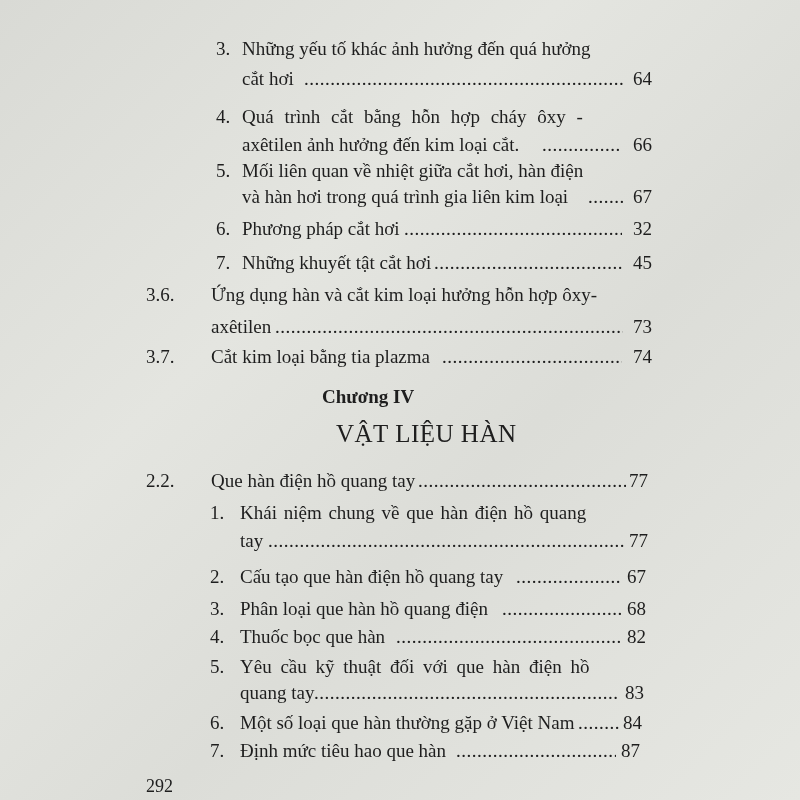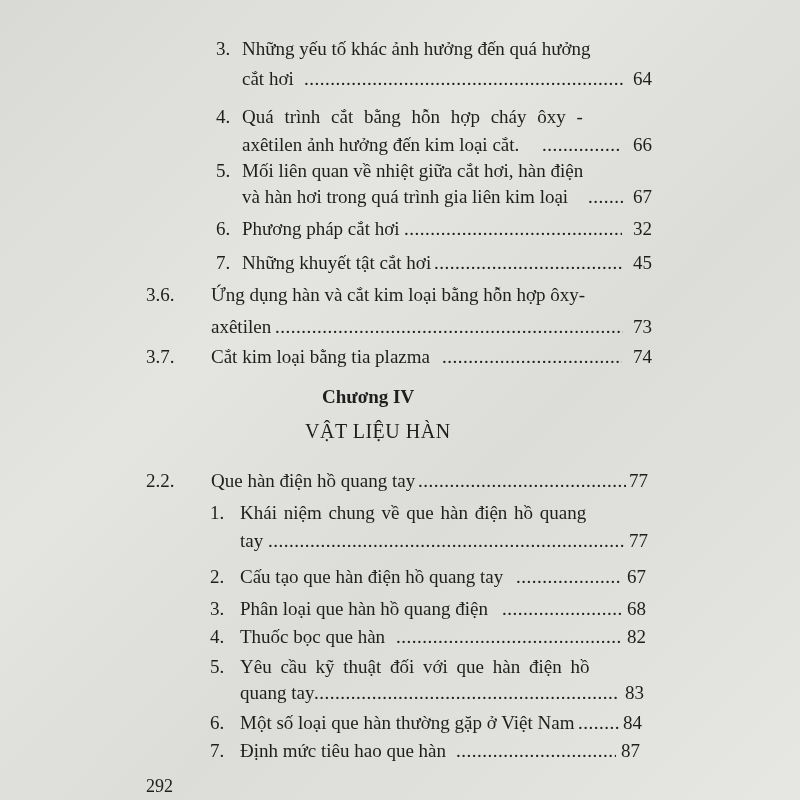--- a/index.html
+++ b/index.html
@@ -11,21 +11,21 @@
     position:relative;
   }
   .page { position:absolute; left:0; top:0; width:800px; height:800px; }
   .row { position:absolute; font-size:19px; line-height:22px; white-space:nowrap; }
   .num { position:absolute; }
   .txt { position:absolute; }
   .lead { position:absolute; overflow:hidden; white-space:nowrap; letter-spacing:0.5px; }
   .lead::after { content:"..........................................................................................................................................."; }
   .pg { position:absolute; text-align:right; }
   .chap { position:absolute; font-size:19px; font-weight:bold; }
-  .chap-title { position:absolute; font-size:20px; letter-spacing:0.5px; }
+  .chap-title { position:absolute; font-size:25px; letter-spacing:0.5px;margin-left:31px; }
   .folio { position:absolute; left:258px; top:776px; font-size:18px;text-align:center; }
 </style>
 </head>
 <body>
 
 <div class="page">
 
   <div class="row" style="left:216px;top:38px;">
     <span class="num" style="left:0">3.</span>
     <span class="txt" style="left:26px">Những yếu tố khác ảnh hưởng đến quá hưởng</span>
@@ -65,21 +65,21 @@
 
   <div class="row" style="left:216px;top:252px;width:436px;">
     <span class="num" style="left:0">7.</span>
     <span class="txt" style="left:26px">Những khuyết tật cắt hơi</span>
     <span class="lead" style="left:218px;width:190px;"></span>
     <span class="pg" style="right:0">45</span>
   </div>
 
   <div class="row" style="left:146px;top:284px;">
     <span class="num" style="left:0">3.6.</span>
-    <span class="txt" style="left:65px">Ứng dụng hàn và cắt kim loại bằng hỗn hợp ôxy-</span>
+    <span class="txt" style="left:65px">Ứng dụng hàn và cắt kim loại hưởng hỗn hợp ôxy-</span>
   </div>
   <div class="row" style="left:211px;top:316px;width:441px;">
     <span class="txt" style="left:0">axêtilen</span>
     <span class="lead" style="left:64px;width:348px;"></span>
     <span class="pg" style="right:0">73</span>
   </div>
 
   <div class="row" style="left:146px;top:346px;width:506px;">
     <span class="num" style="left:0">3.7.</span>
     <span class="txt" style="left:65px">Cắt kim loại bằng tia plazma</span>

